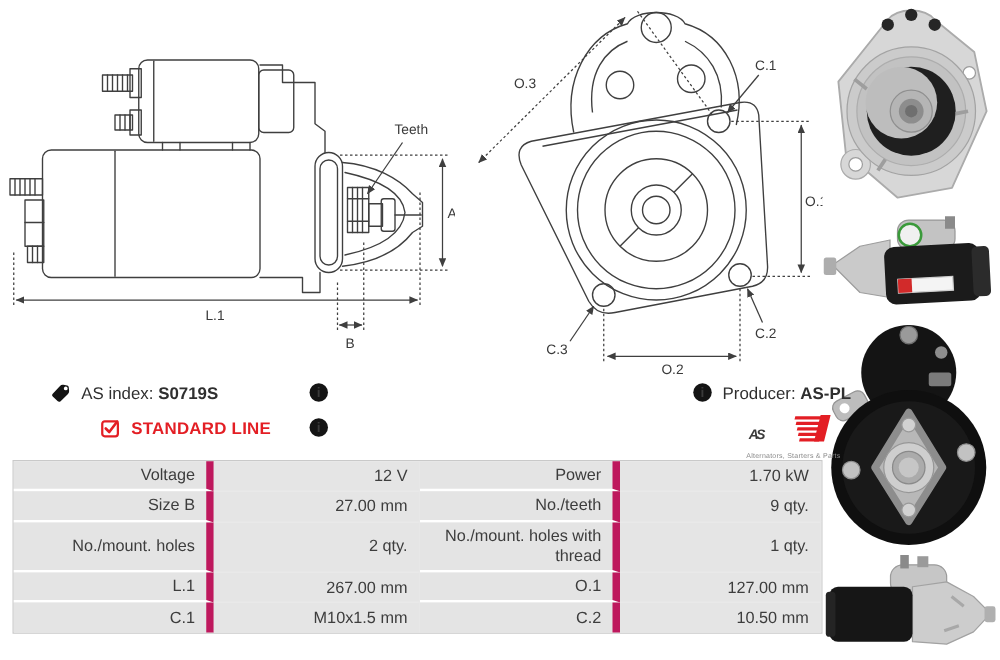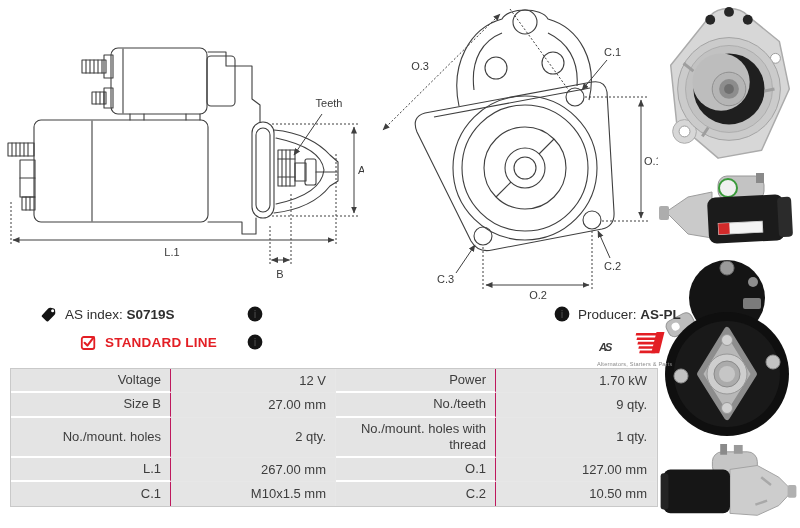--- a/index.html
+++ b/index.html
@@ -26,21 +26,21 @@
   #info-product-type{left:247px;top:334px;}
   #info-producer{left:554px;top:306px;}
   .icon{flex:0 0 auto;display:inline-block;}
 
   #logo-block{position:absolute;left:597px;top:330px;width:68px;text-align:left;}
   #logo-tagline{font-size:5.6px;color:#8a8a8a;margin-top:1px;letter-spacing:.2px;white-space:nowrap;}
 
   table.spec{position:absolute;left:10px;top:368px;width:646px;border-collapse:separate;border-spacing:0;
     font-size:13px;color:#3d3d3d;border:1px solid #c9c9c9;background:#fff;table-layout:fixed;}
   table.spec td{padding:3px 9px;text-align:right;vertical-align:middle;height:24px;line-height:1.25;}
-  td.lbl{background:#e4e4e4;border-bottom:2px solid #fff;border-right:1px solid #be185d;}
+  td.lbl{background:#e4e4e4;border-bottom:2px solid #fff;border-right:6px solid #be185d;}
   td.val{background:#e5e5e5;border-bottom:1px solid #e7e7e7;border-right:1px solid #e7e7e7;}
   col.c1{width:160px;} col.c2{width:165px;} col.c3{width:160px;} col.c4{width:161px;}
   tr:last-child td{border-bottom:none;}
 </style>
 </head>
 <body>
 
 <div class="page">
 
   <svg id="side-view" class="drw" width="360" height="296" viewBox="0 0 360 296">

